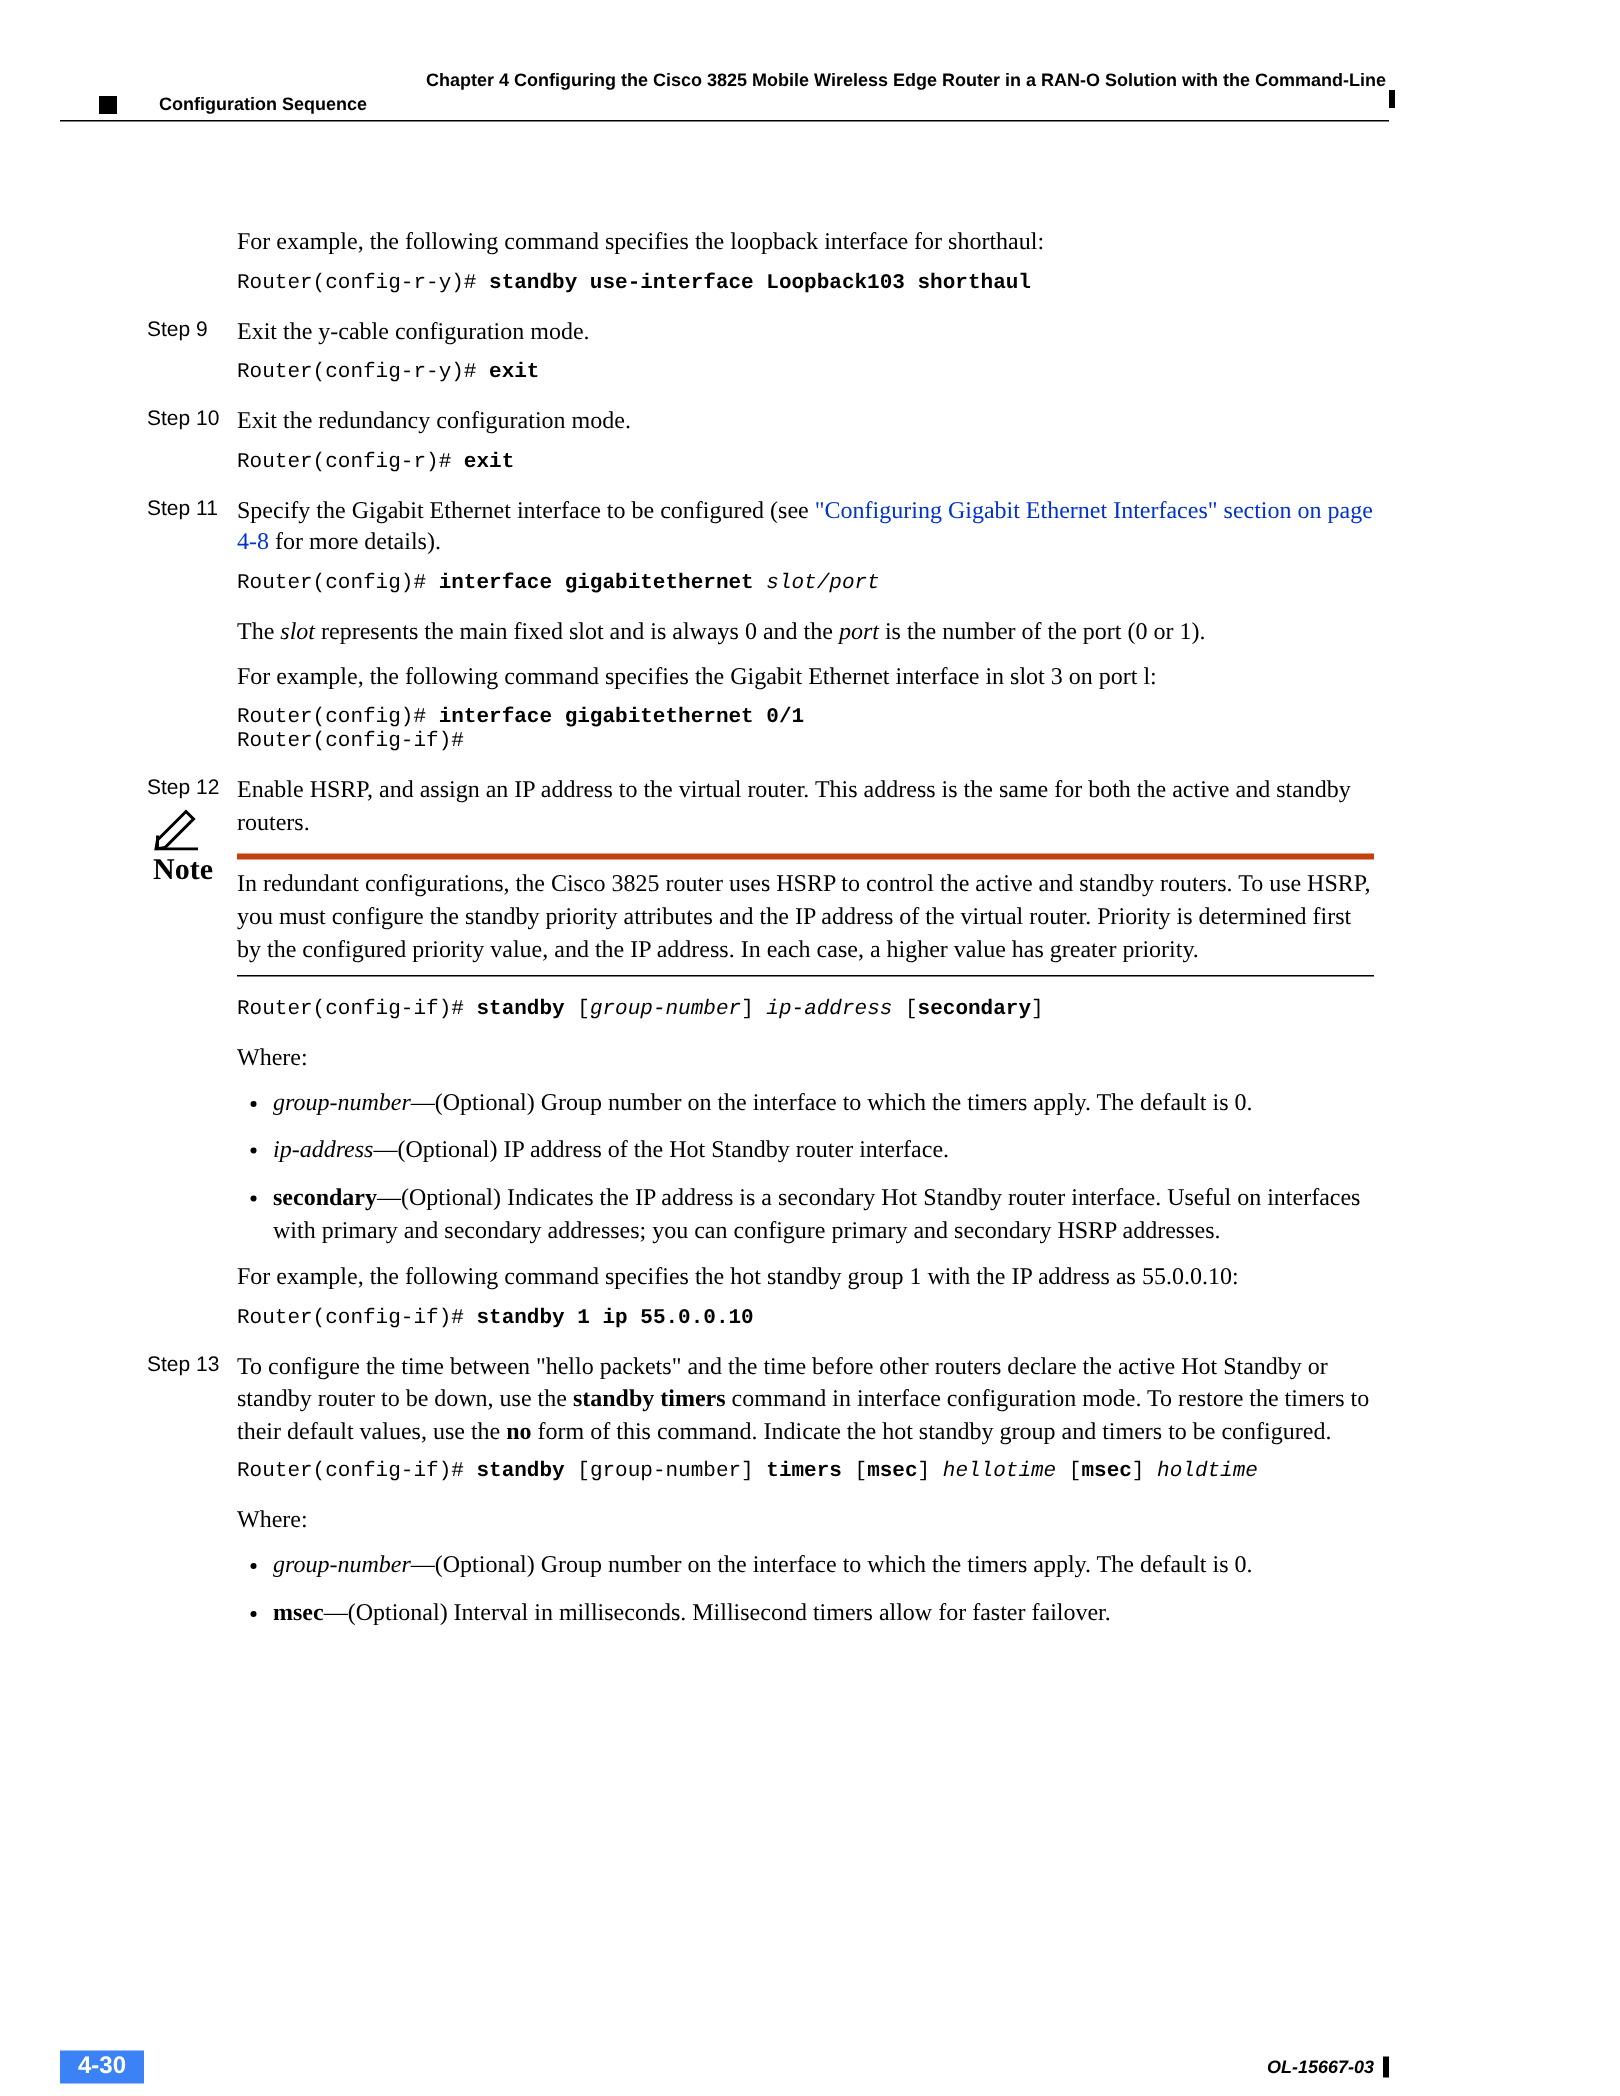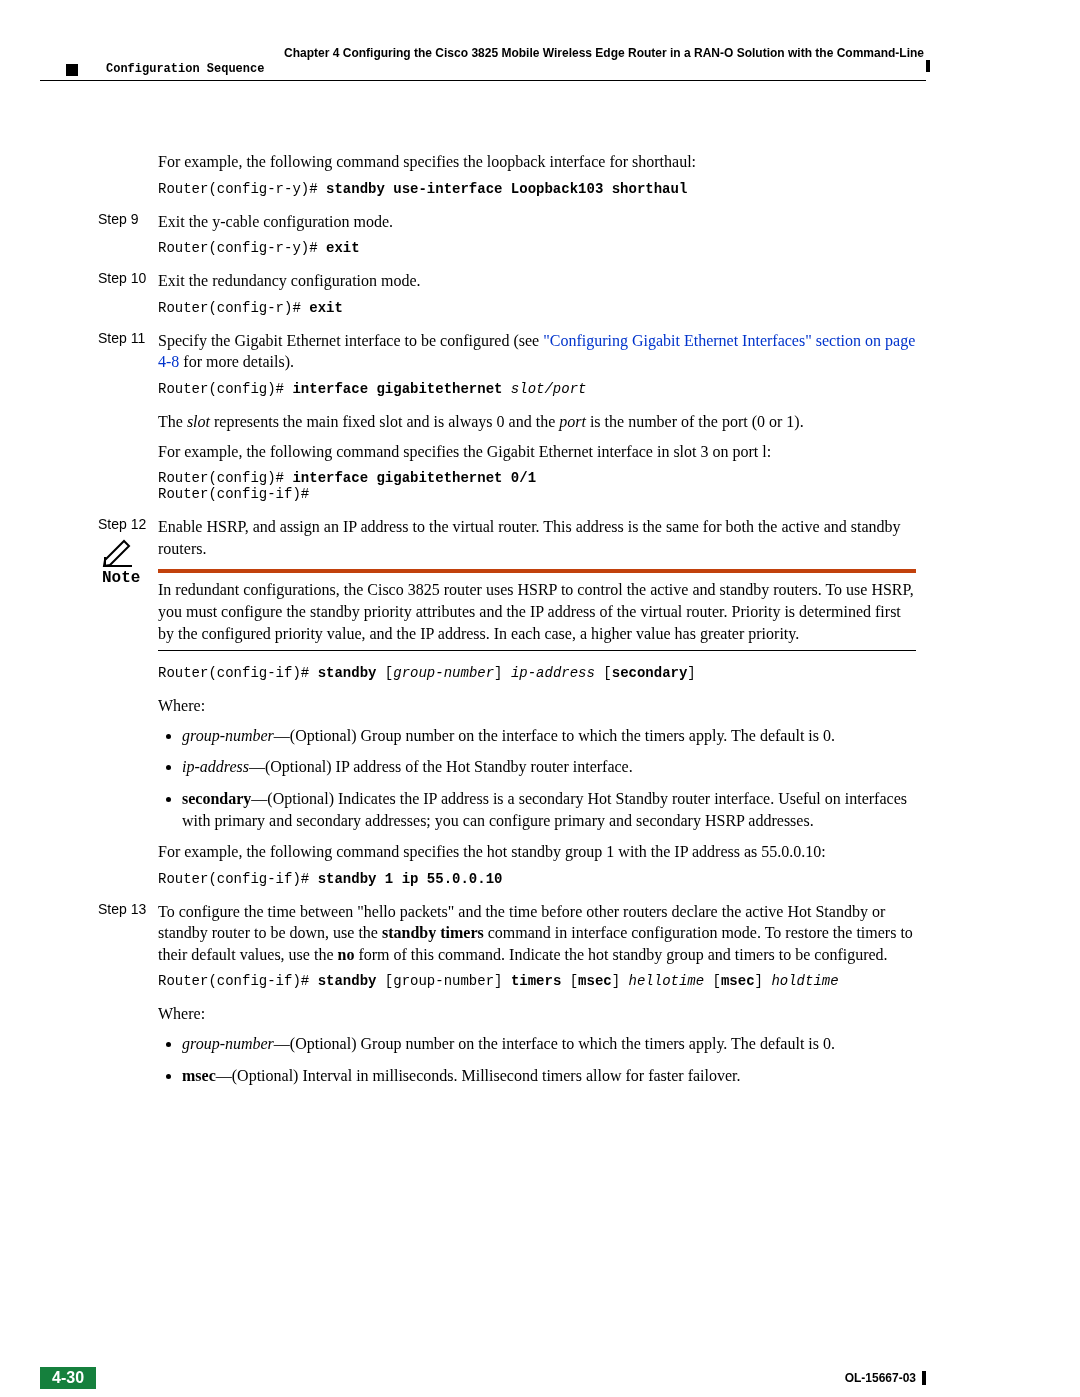--- a/index.html
+++ b/index.html
@@ -34,21 +34,21 @@
   }
   .top-header .right-tick {
     position: absolute;
     right: -4px;
     top: 14px;
     width: 4px;
     height: 12px;
     background: #000;
   }
   .top-header .section-line {
-    font-family: Liberation Mono, monospace;
+    font-family: Liberation Sans, sans-serif;
     font-size: 12px;
     font-weight: bold;
     display: flex;
     align-items: flex-end;
     margin-top: 2px;
     padding-left: 26px;
   }
   .top-header .black-square {
     width: 12px;
     height: 12px;
@@ -87,23 +87,23 @@
     left: -56px;
     top: -32px;
     width: 32px;
     height: 30px;
   }
   .note-icon svg { width: 100%; height: 100%; }
   .note-label {
     position: absolute;
     left: -56px;
     top: 0;
-    font-family: Liberation Mono, monospace;
-    font-weight: bold;
-    font-size: 16px;
+    font-family: Liberation Serif, serif;
+    font-weight: bold;
+    font-size: 20px;
     text-align: center;
   }
   .note-body {
     border-top: 4px solid #c2410c;
     border-bottom: 1px solid #000;
     padding: 6px 0;
     line-height: 1.35;
   }
   ul.bullets {
     list-style: disc;
@@ -128,21 +128,21 @@
     font-weight: bold;
     padding-left: 56px;
   }
   .footer-row {
     display: flex;
     justify-content: space-between;
     align-items: center;
     margin-top: 2px;
   }
   .page-num {
-    background: #15803d;
+    background: #3b82f6;
     color: #fff;
     font-family: Arial, Helvetica, sans-serif;
     font-weight: bold;
     font-size: 16px;
     padding: 2px 12px;
   }
   .doc-id {
     font-family: Arial, Helvetica, sans-serif;
     font-weight: bold;
     font-size: 12px;
@@ -240,20 +240,20 @@
         <li><span class="i">group-number</span><span>—(Optional) Group number on the interface to which the timers apply. The default is 0.</span></li>
         <li><span class="b-span">msec</span><span>—(Optional) Interval in milliseconds. Millisecond timers allow for faster failover.</span></li>
       </ul>
     </div>
 
   </div>
 
   <div class="footer">
     <div class="footer-row">
       <span class="page-num">4-30</span>
-      <span style="display:flex;align-items:flex-end;">
+      <span style="display:flex;align-items:flex-end;font-style:italic;">
         <span class="doc-id">OL-15667-03</span>
         <span class="right-tick2"></span>
       </span>
     </div>
   </div>
 
 </div>
 
 </body></html>

